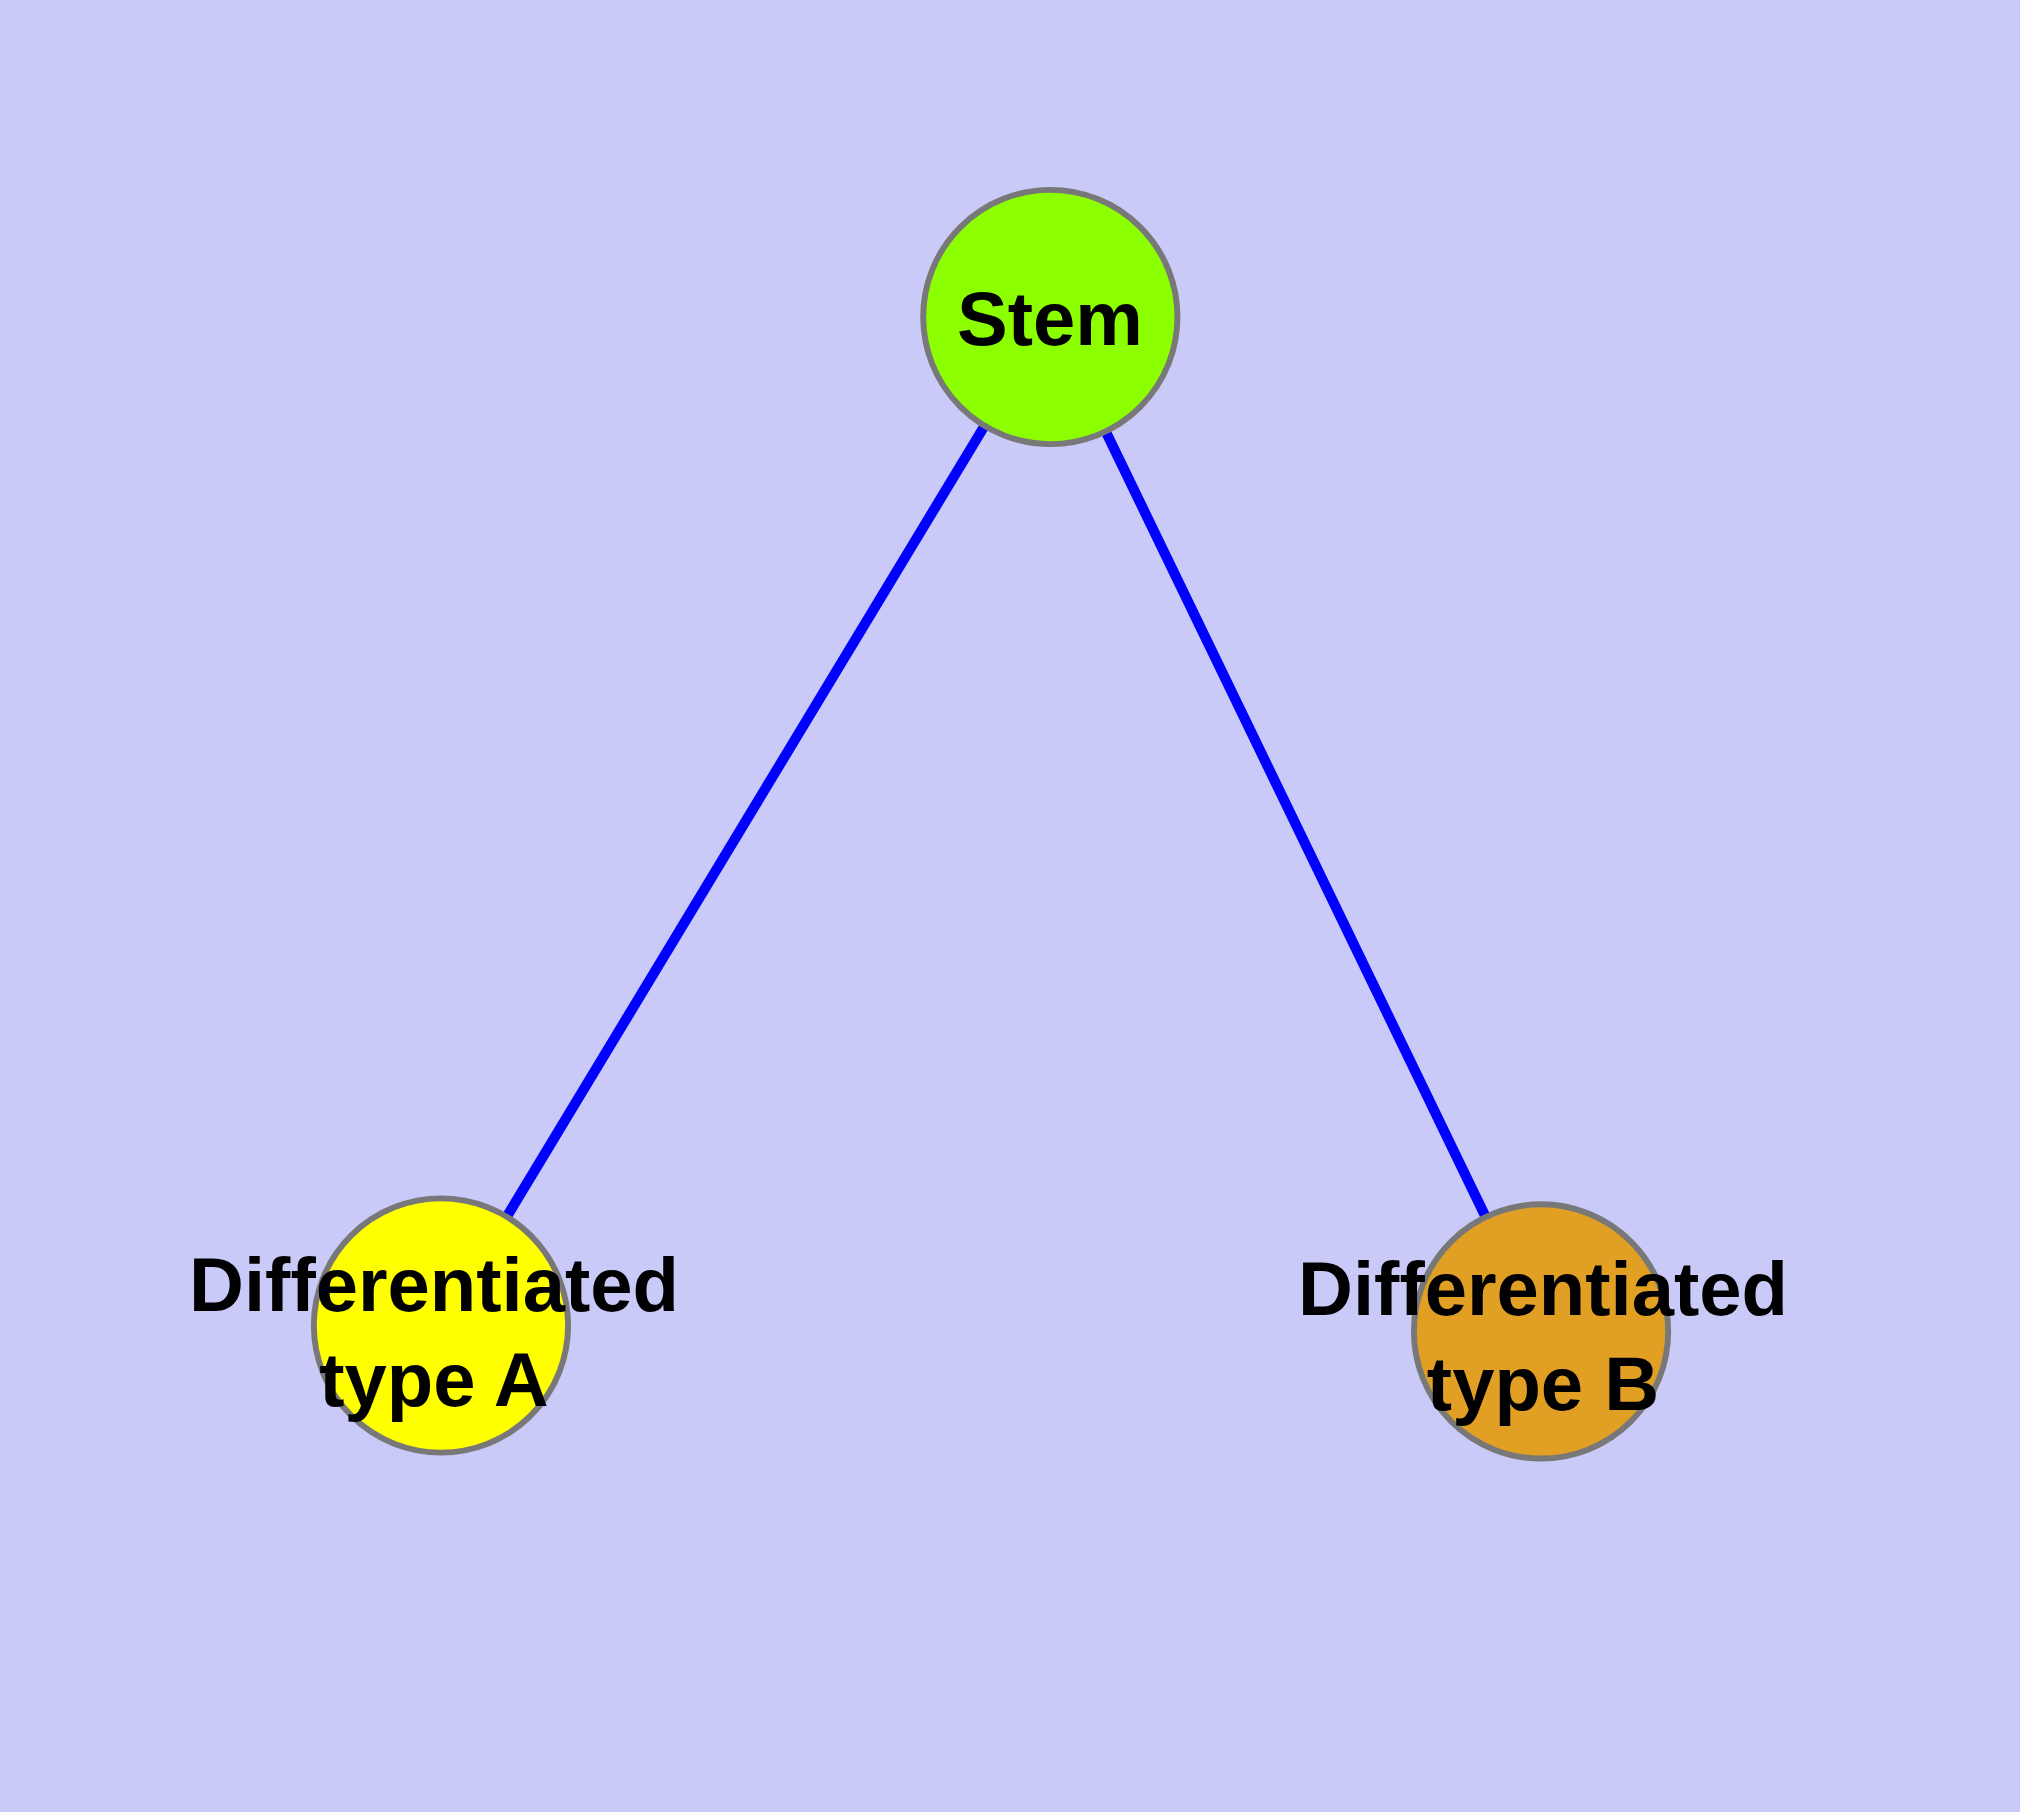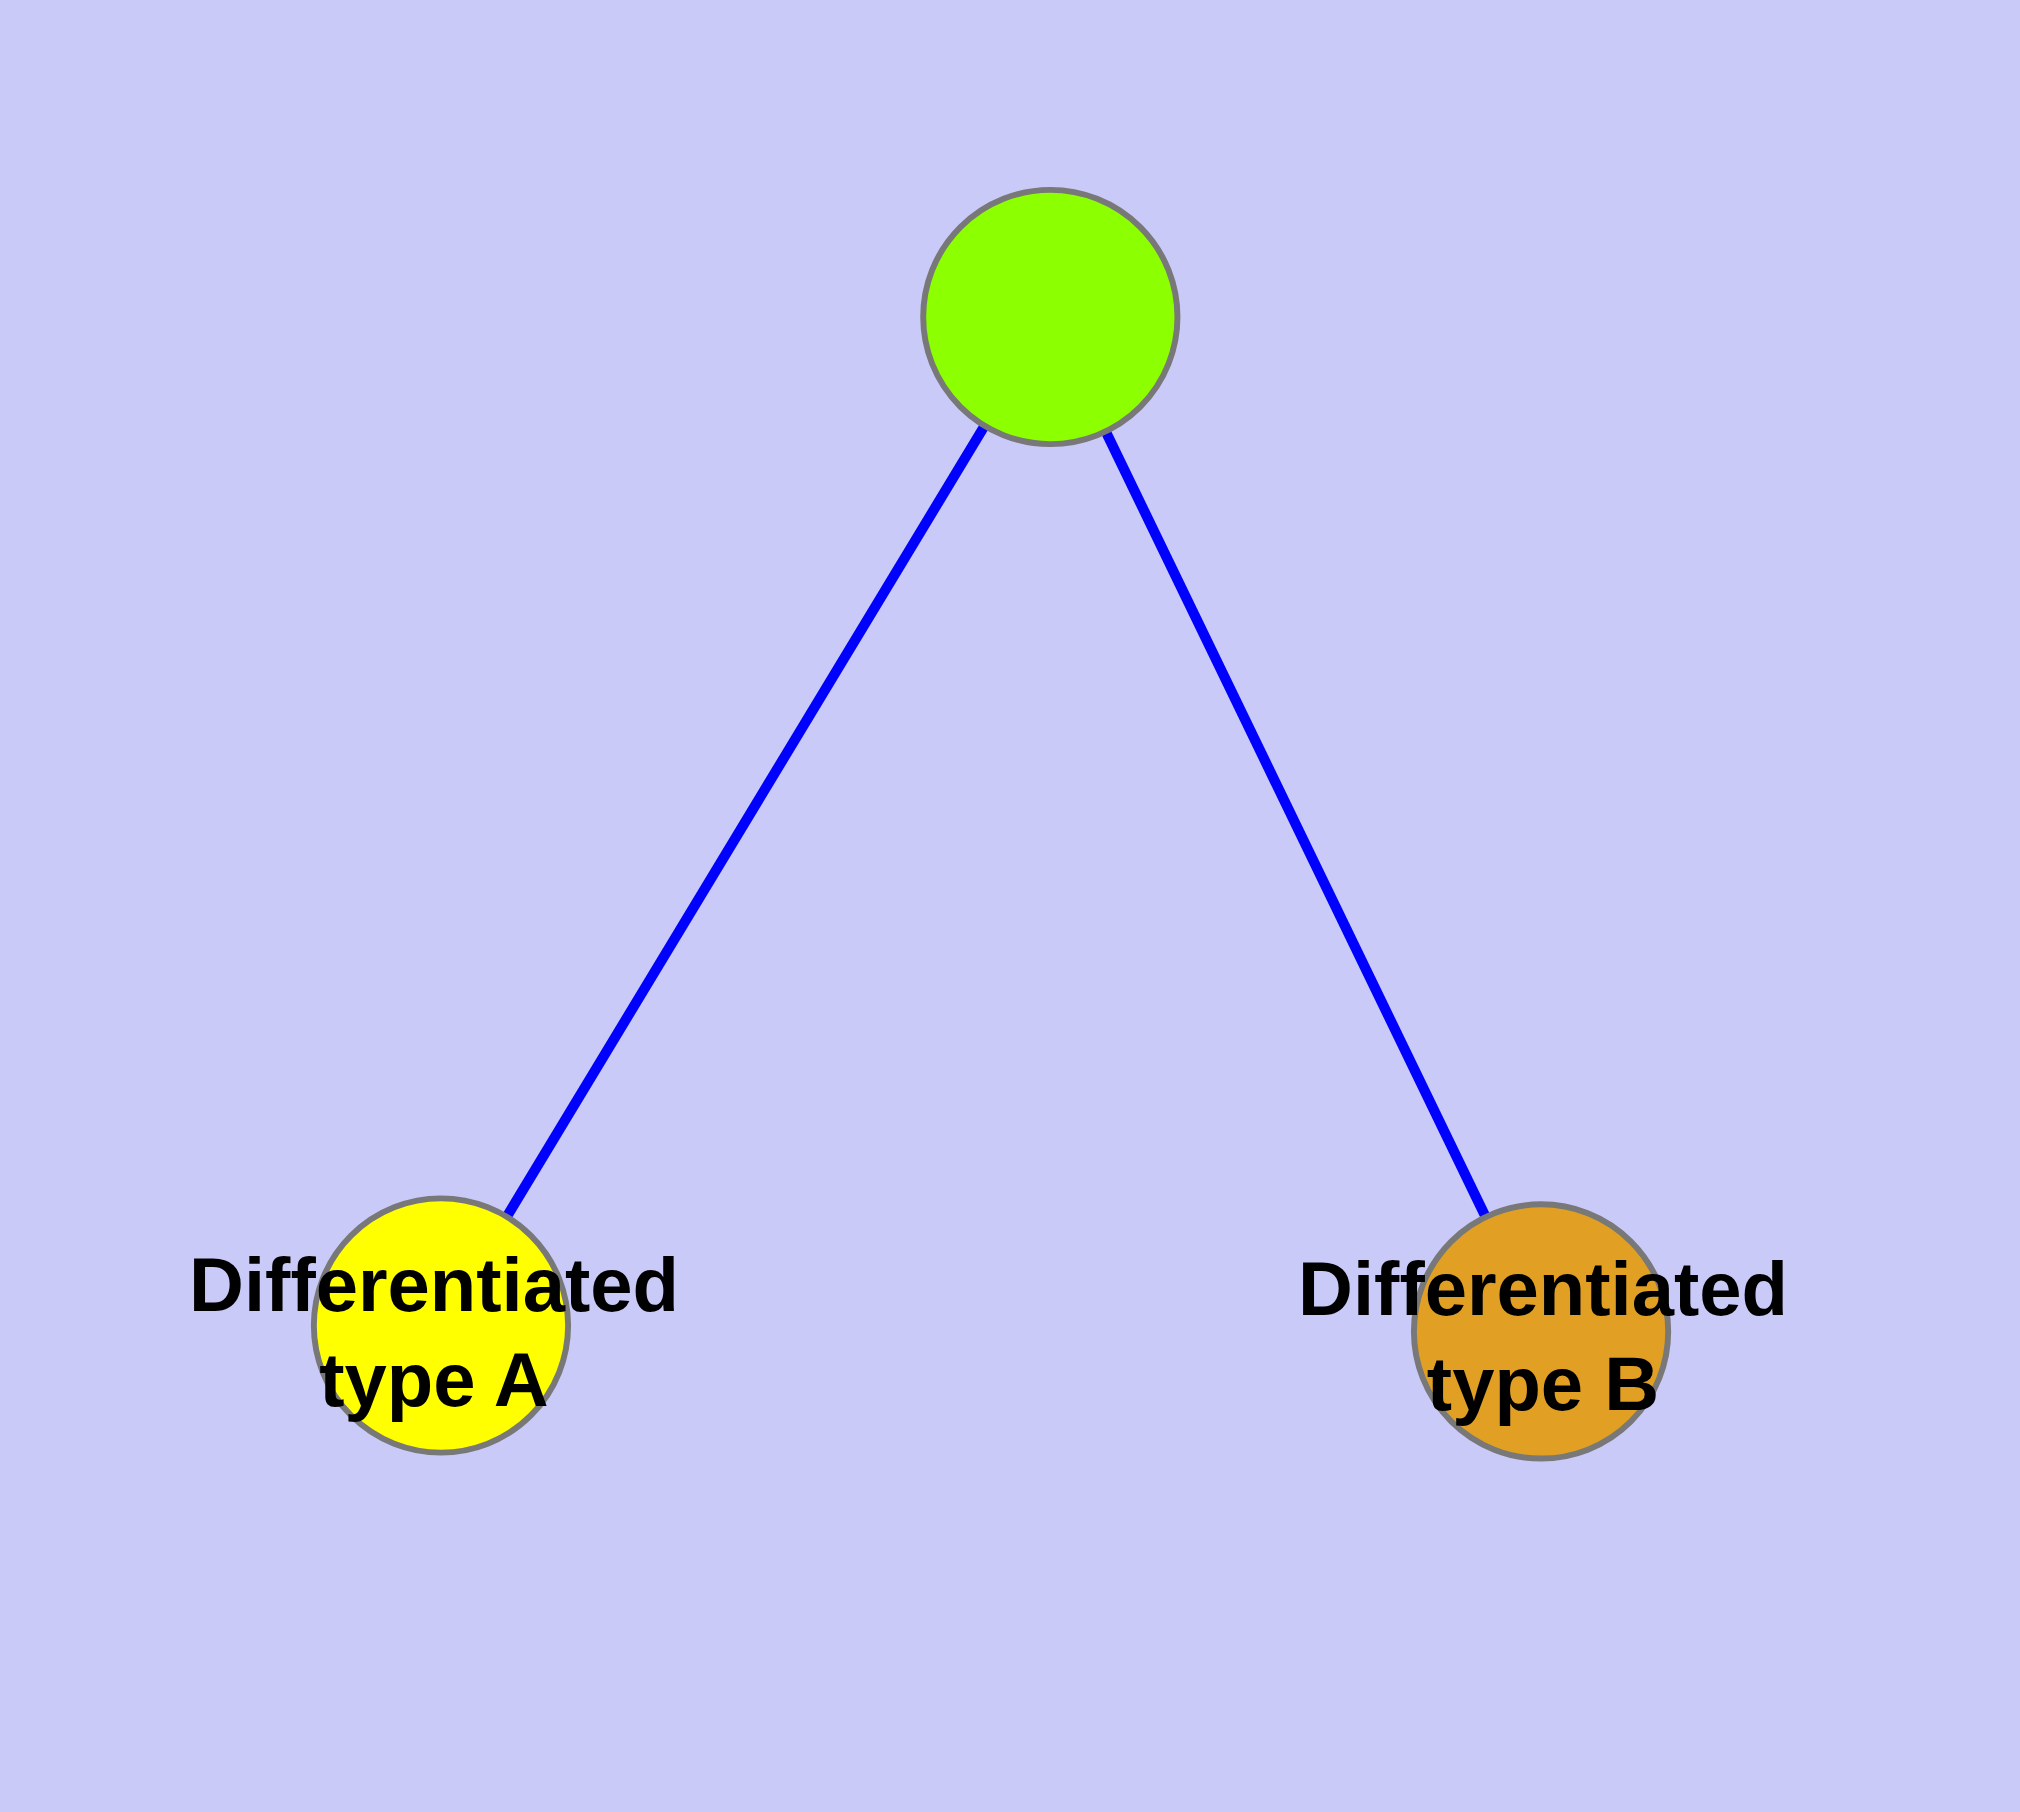--- a/index.html
+++ b/index.html
@@ -40,20 +40,21 @@
 
     <line x1="1239" y1="374" x2="1818" y2="1571" stroke-width="12" stroke="#0000FF"></line>
 
     <circle cx="1239" cy="374" r="150" stroke-width="7" fill="#8CFF00" stroke="#787878"></circle>
 
     <circle cx="520" cy="1564" r="150" stroke-width="7" fill="#FFFF00" stroke="#787878"></circle>
 
     <circle cx="1818" cy="1571" r="150" stroke-width="7" fill="#E1A024" stroke="#787878"></circle>
   </svg>
 
+  <div class="node-label" style="left:1050px; top:318px;">Stem</div>
 
   <div class="node-label" style="left:434px; top:1332px;">Differentiated
 type A</div>
 
   <div class="node-label" style="left:1543px; top:1336px;">Differentiated
 type B</div>
 
 </div>
 
 

